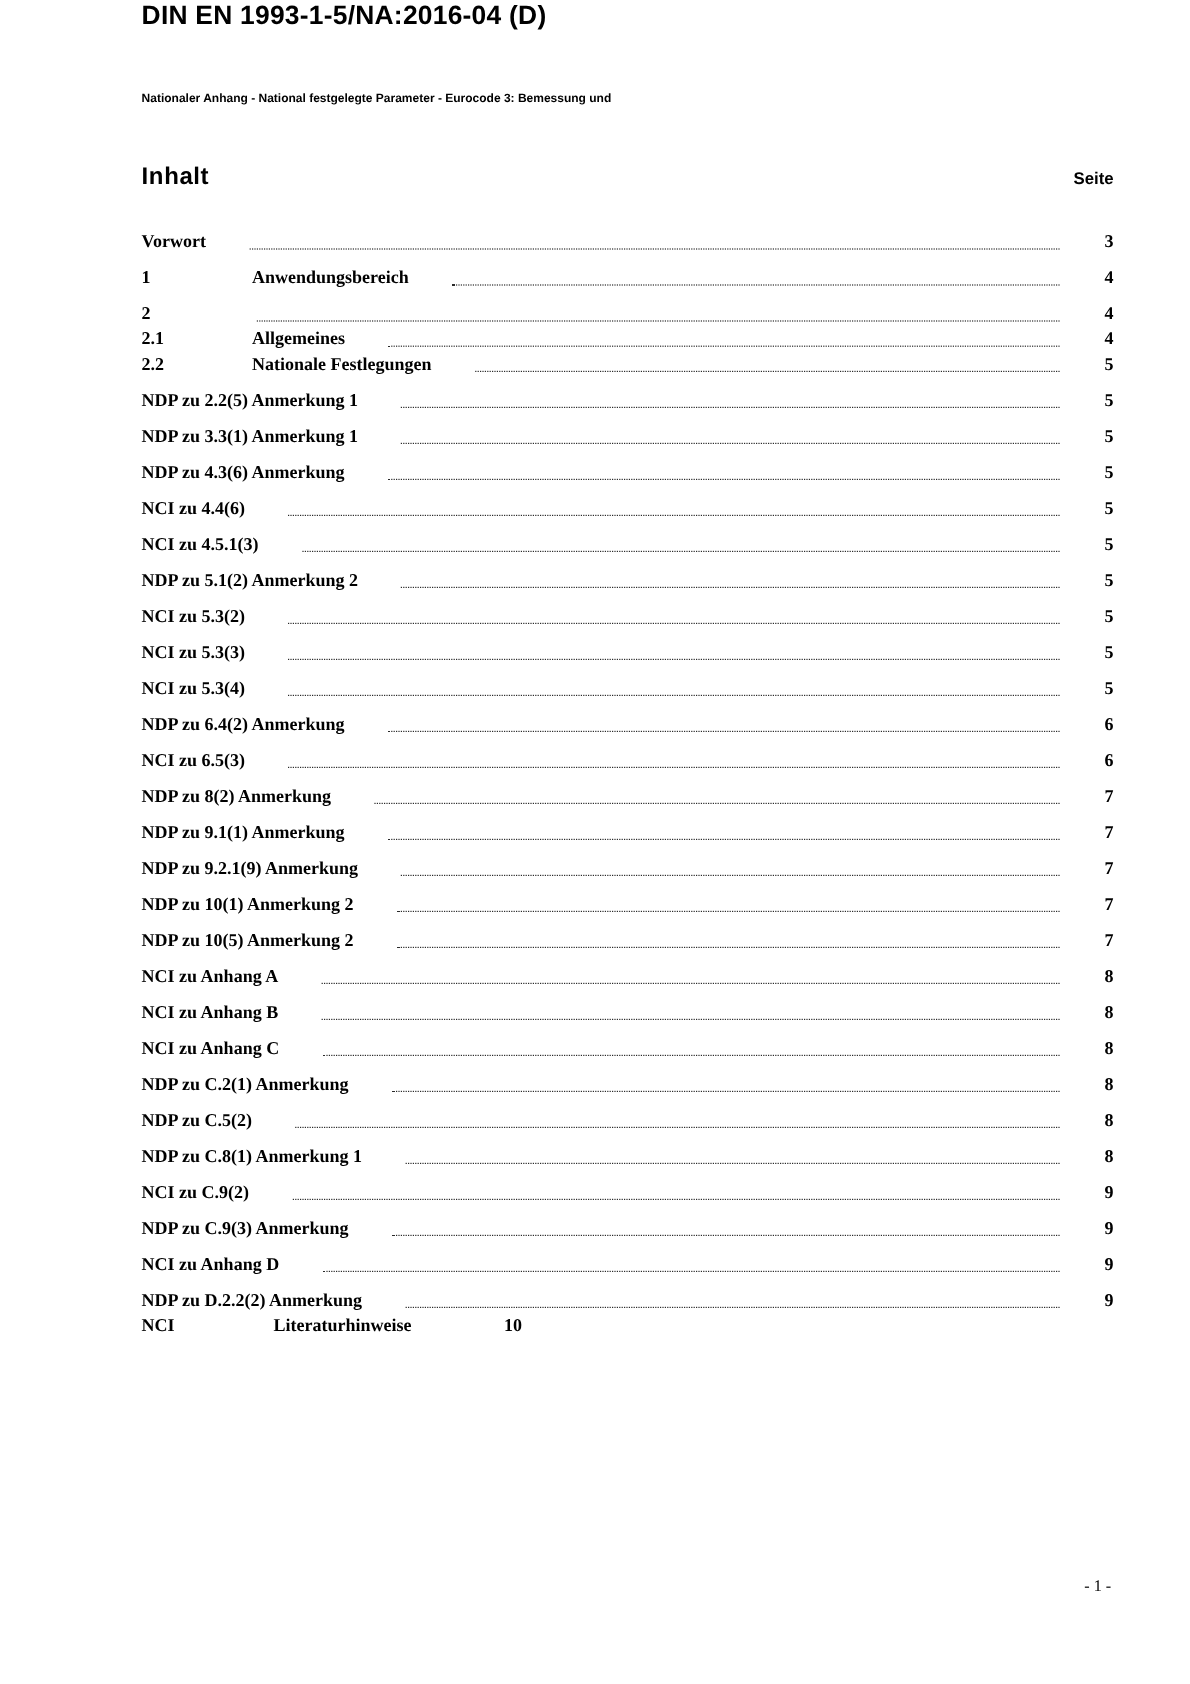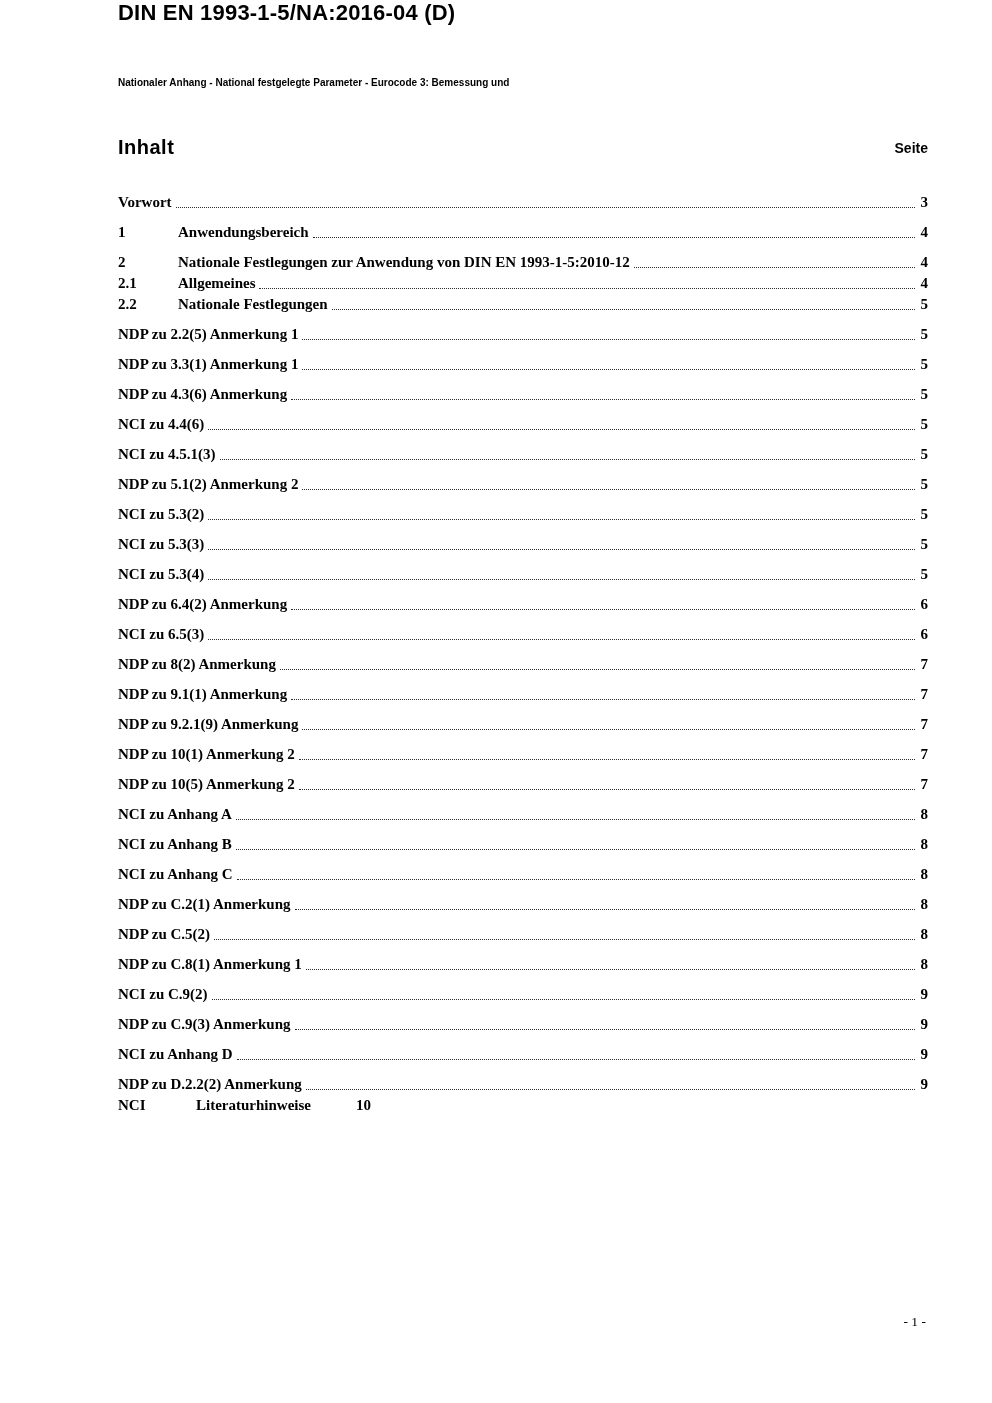--- a/index.html
+++ b/index.html
@@ -54,20 +54,21 @@
     font-family: "Liberation Serif", serif;
     font-weight: bold;
     font-size: 15px;
   }
   .toc-row {
     display: flex;
     align-items: flex-end;
     line-height: 19px;
     margin-top: 11px;
     white-space: nowrap;
+    gap: 32px;
   }
   .toc-row.tight {
     margin-top: 2px;
   }
   .toc-num {
     flex: none;
     width: 60px;
   }
   .toc-label {
     flex: none;
@@ -124,21 +125,20 @@
         <span class="toc-page">3</span>
       </div>
       <div class="toc-row">
         <span class="toc-num">1</span>
         <span class="toc-label">Anwendungsbereich</span>
         <span class="leader"></span>
         <span class="toc-page">4</span>
       </div>
       <div class="toc-row">
         <span class="toc-num">2</span>
-        <span class="toc-label">Nationale Festlegungen zur Anwendung von DIN EN 1993-1-5:2010-12</span>
         <span class="leader"></span>
         <span class="toc-page">4</span>
       </div>
       <div class="toc-row tight">
         <span class="toc-num">2.1</span>
         <span class="toc-label">Allgemeines</span>
         <span class="leader"></span>
         <span class="toc-page">4</span>
       </div>
       <div class="toc-row tight">

